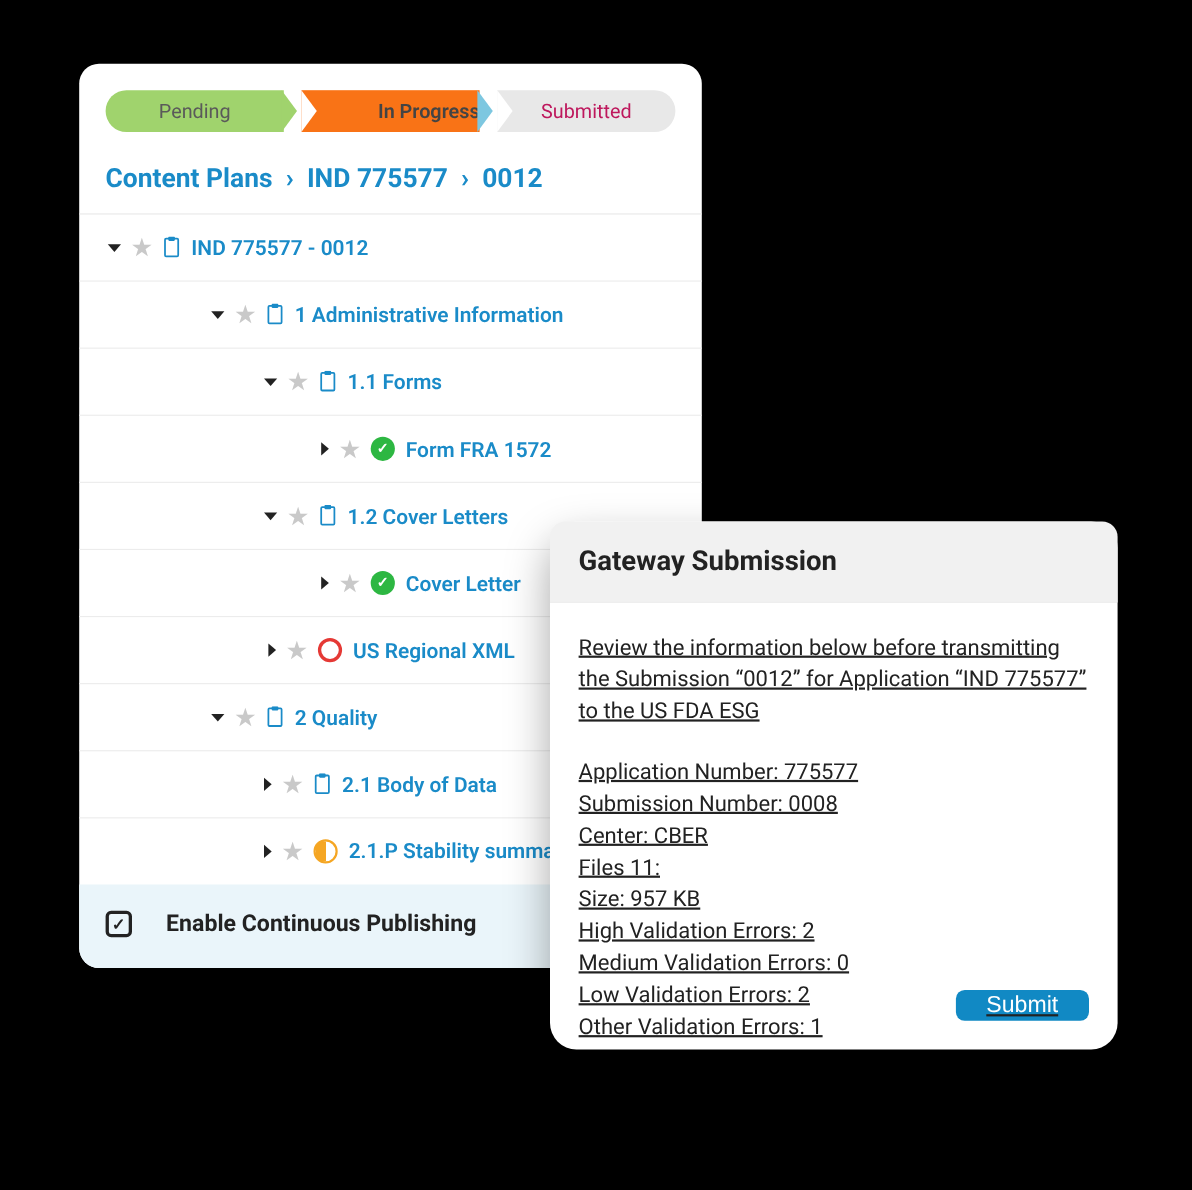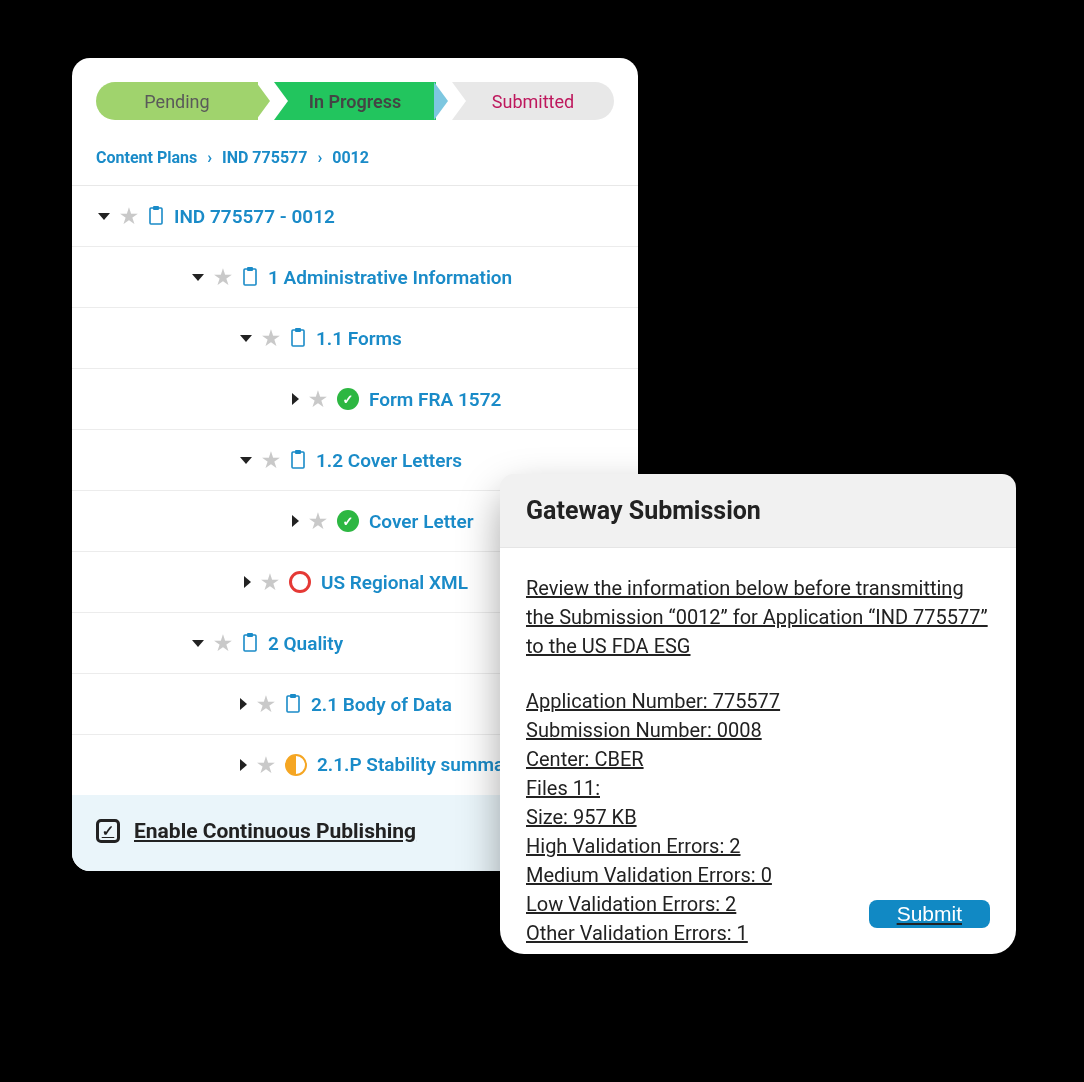--- a/index.html
+++ b/index.html
@@ -16,37 +16,37 @@
   box-shadow: 0 18px 40px rgba(0,0,0,.35);
 }
 .left-card { left: 72px; top: 58px; width: 566px; }
 .progress-row { display:flex; padding: 24px 24px 0; gap:16px; }
 .pill {
   flex:1; height:38px; display:flex; align-items:center; justify-content:center;
   font-size:18px; color:#be185d;
   position:relative;
 }
 .pill-pending { background:#a0d36d; border-top-left-radius:19px; border-bottom-left-radius:19px; color:#5a5a5a;}
-.pill-progress { background:#22c55e; color:#444; font-weight:600;}
+.pill-progress { background:#f97316; color:#444; font-weight:600;justify-content:flex-end;}
 .pill-submitted { background:#e8e8e8; border-top-right-radius:19px; border-bottom-right-radius:19px; }
 .pill-pending::after, .pill-progress::after {
   content:""; position:absolute; right:-12px; top:0; width:0;height:0;
   border-top:19px solid transparent;border-bottom:19px solid transparent;
   z-index:2;
 }
 .pill-pending::after { border-left:14px solid #a0d36d; }
 .pill-progress::after { border-left:14px solid #7dc7e0; }
 .pill-progress::before, .pill-submitted::before {
   content:""; position:absolute; left:0; top:0; width:0;height:0;
   border-top:19px solid transparent; border-bottom:19px solid transparent;
   border-left:14px solid #fff;
 }
 .breadcrumb {
   padding: 28px 24px 18px;
-  font-size:16px; font-weight:700; color:#1a8bc8;
+  font-size:24px; font-weight:700; color:#1a8bc8;
 }
 .breadcrumb .sep { color:#1a8bc8; margin:0 6px;}
 .tree { border-top:1px solid #e8e8e8; }
 .tree-row {
   display:flex; align-items:center; gap:10px;
   padding:18px 20px; border-bottom:1px solid #ececec;
   font-size:19px; color:#1a8bc8; font-weight:600;
 }
 .tree-row.lvl1 { padding-left:120px; }
 .tree-row.lvl2 { padding-left:168px; }
@@ -58,23 +58,23 @@
 .clip { width:16px; display:inline-flex;}
 .clip svg{ width:16px;height:20px;}
 .status-circle { width:22px;height:22px; border-radius:50%; display:inline-flex; align-items:center; justify-content:center;}
 .status-ok { background:#2db742; color:#fff; font-size:13px; font-weight:700;}
 .status-ring { border:3px solid #e53935; }
 .status-half { background: linear-gradient(90deg,#f5a623 50%, transparent 50%); border:2px solid #f5a623;}
 .lbl { flex:1; }
 .lbl.wrap { line-height:1.25; max-width:230px;}
 .footer {
   background:#eaf5fa; padding:24px 24px 28px;
-  display:flex; align-items:center; gap:14px;
+  display:flex; align-items:center; gap:31px;
   border-bottom-left-radius:18px; border-bottom-right-radius:18px;
-  font-size:21px; font-weight:700; color:#222;text-decoration:underline;
+  font-size:21px; font-weight:700; color:#222;
 }
 .chk { width:24px;height:24px; border:3px solid #222; border-radius:5px; display:inline-flex; align-items:center; justify-content:center;}
 .chk::after{ content:"✓"; font-size:15px; font-weight:900; color:#222;}
 .modal { left:500px; top:474px; width:516px; border-radius:24px;}
 .modal-head {
   background:#f1f1f1; padding:22px 26px;
   font-size:25px; font-weight:700; color:#222;
   border-top-left-radius:14px; border-top-right-radius:14px;
   border-bottom:1px solid #e5e5e5;
 }

